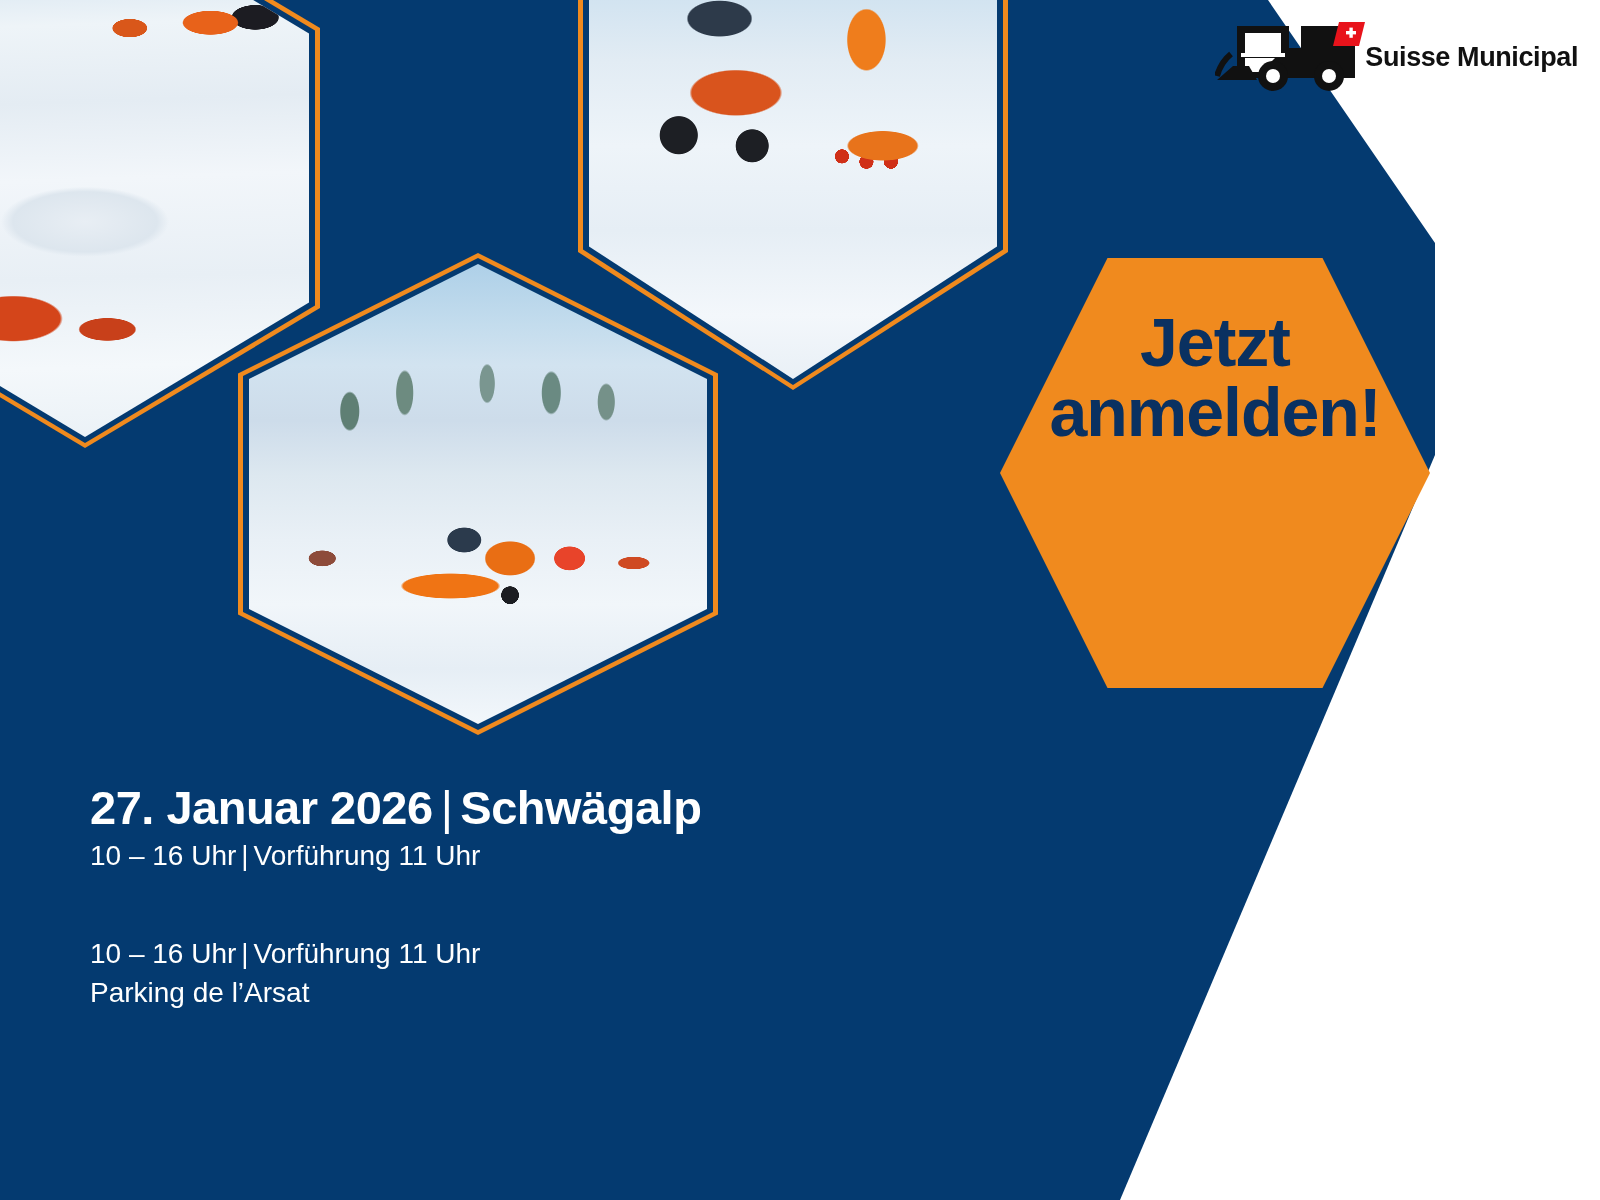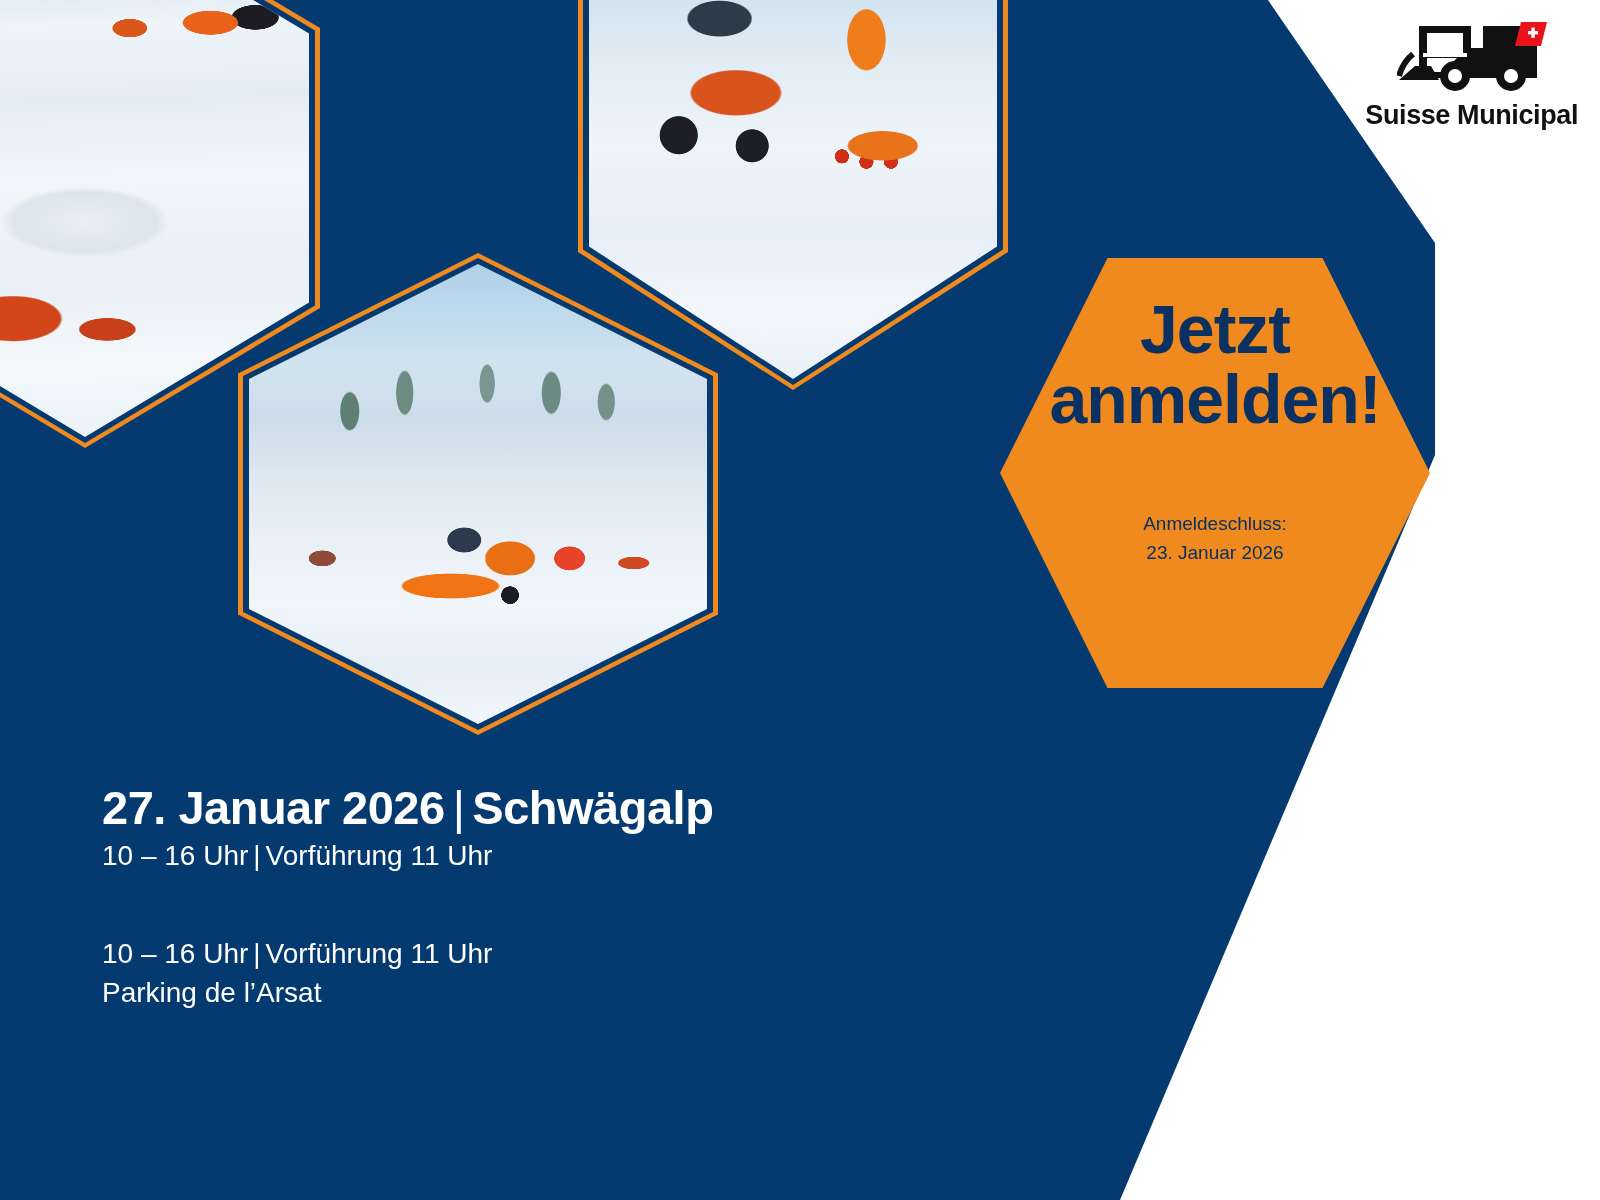--- a/index.html
+++ b/index.html
@@ -131,21 +131,21 @@
     left: 1000px; top: 258px;
     width: 430px; height: 430px;
     background: #f08a1e;
     clip-path: polygon(25% 0%, 75% 0%, 100% 50%, 75% 100%, 25% 100%, 0% 50%);
     z-index: 4;
     display: flex;
     flex-direction: column;
     align-items: center;
   }
   #cta-headline {
-    margin-top: 36px;
+    margin-top: 49px;
     color: #0a3161;
     font-size: 68px;
     font-weight: 700;
     line-height: 1.03;
     text-align: center;
     letter-spacing: -1px;
     width: 420px;
   }
   #cta-headline .l2 { display: block; }
   #cta-url {
@@ -165,37 +165,37 @@
     text-align: center;
   }
   #cta-deadline span { display: block; }
 
   
   #logo {
     position: absolute;
     right: 22px; top: 14px;
     z-index: 6;
     display: flex;
-    flex-direction: column;
+    flex-direction: row;
     align-items: center;
   }
   #logo-mark { display: block; }
   #logo-word {
     margin-top: 8px;
     color: #111111;
     font-size: 27px;
     font-weight: 700;
     letter-spacing: -0.4px;
     white-space: nowrap;
   }
 
   
   #events {
     position: absolute;
-    left: 102px; top: 780px;
+    left: 90px; top: 780px;
     z-index: 5;
     color: #ffffff;
   }
   .event { margin-bottom: 60px; }
   .event:last-child { margin-bottom: 0; }
   .event-title {
     font-size: 47px;
     font-weight: 700;
     letter-spacing: -0.5px;
     line-height: 1.18;
@@ -243,24 +243,20 @@
     <div class="hex-photo">
       <div class="ph3"></div>
     </div>
   </div>
 
   <div id="cta-hex">
     <div id="cta-headline">
       <span class="l1">Jetzt</span>
       <span class="l2">anmelden!</span>
     </div>
-    <div id="cta-deadline">
-      <span>Anmeldeschluss:</span>
-      <span>23. Januar 2026</span>
-    </div>
   </div>
 
   <div id="logo">
     <svg id="logo-mark" width="150" height="78" viewBox="0 0 150 78">
 
       <path d="M22 12 h52 v22 h12 v-22 h40 a14 14 0 0 1 14 14 v38 h-118 z" fill="#111111"></path>
 
       <rect x="30" y="19" width="36" height="20" fill="#ffffff"></rect>
 
       <path d="M30 44 h30 l-14 14 h-16 z" fill="#ffffff"></path>

